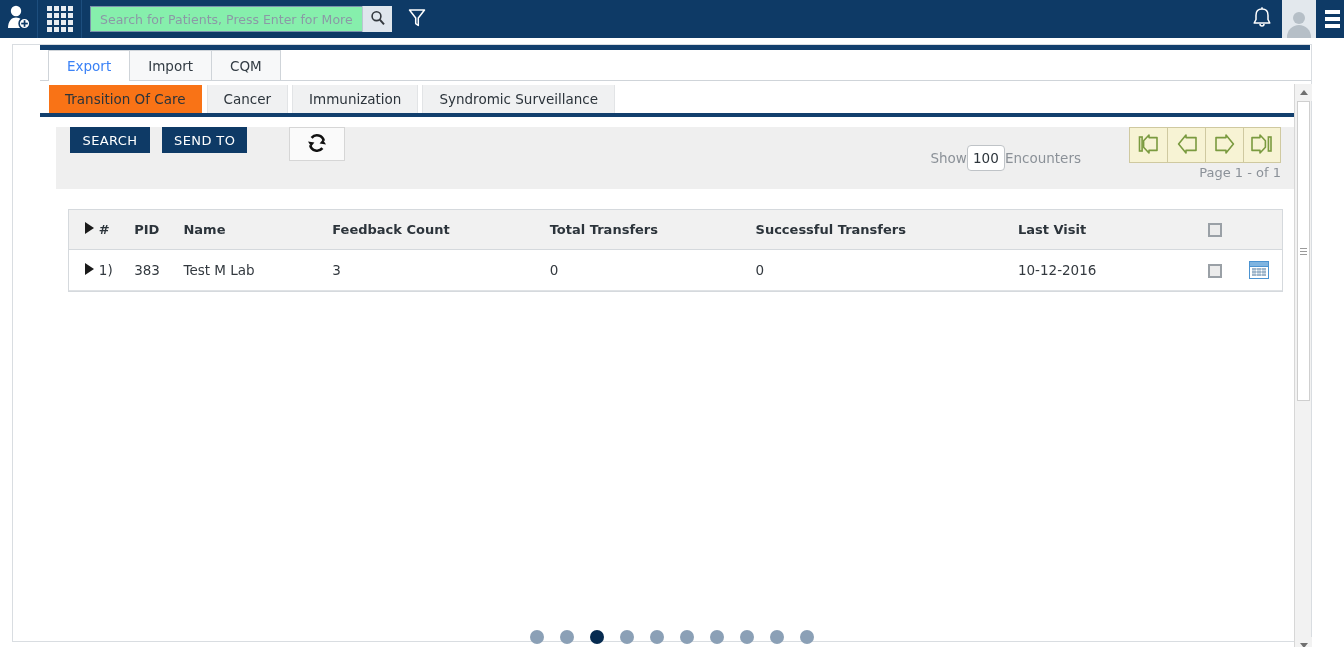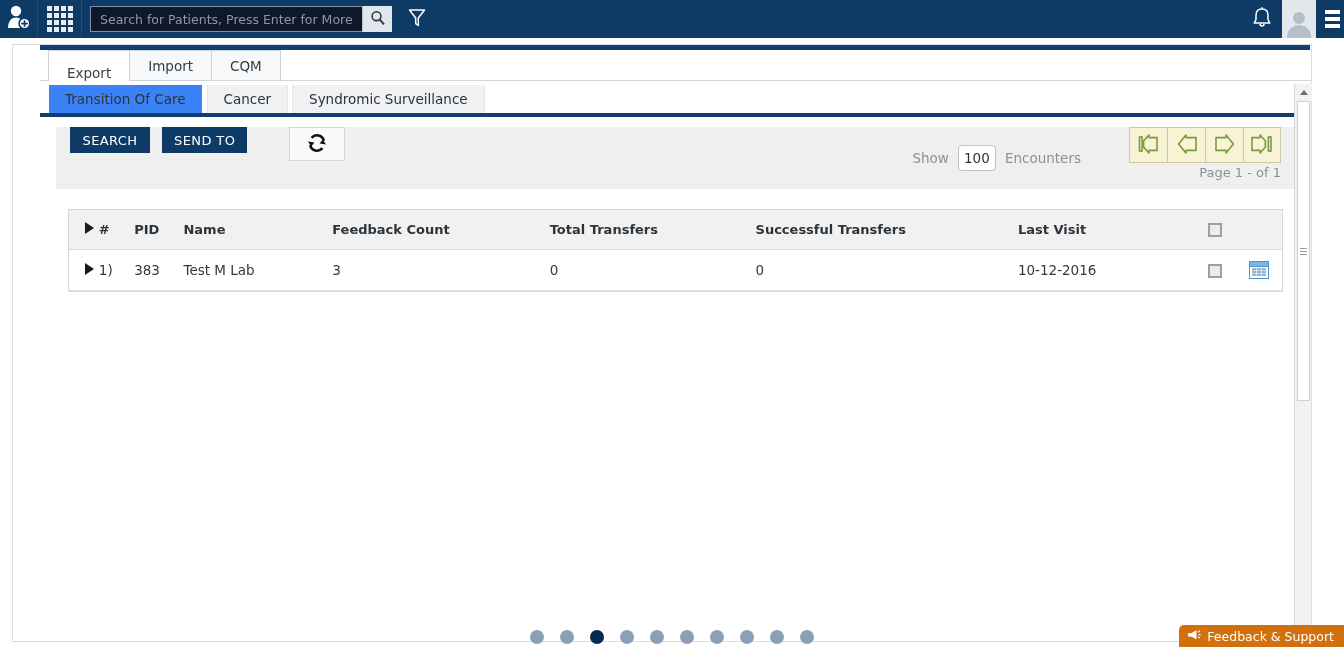--- a/index.html
+++ b/index.html
@@ -36,21 +36,21 @@
   .grid-dots i { background: #e8ecf1; display: block; width: 5px; height: 5px; }
 
   .search-wrap {
     margin-left: 8px;
     position: relative;
     width: 302px; height: 26px;
   }
   .search-input {
     width: 302px; height: 26px;
     border: 1px solid #7b92ac;
-    background: #0f172a;
+    background: #86efac;
     font-size: 12.5px; color: #6b7a88;
     padding: 0 32px 0 9px;
     font-family: "DejaVu Sans", "Liberation Sans", sans-serif;
     outline: none;
   }
   .search-input::placeholder { color: #8b99a6; }
   .search-btn {
     position: absolute; right: 0; top: 0;
     width: 30px; height: 26px;
     background: #dfe6ed;
@@ -125,43 +125,43 @@
     height: 30px; padding: 0 18px;
     display: flex; align-items: center;
     font-size: 13.5px; color: #333c44;
     background: #f7f8f9;
     border: 1px solid #cfd4d9; border-bottom: none;
     border-right: none;
     cursor: pointer;
   }
   .ptab:last-child { border-right: 1px solid #cfd4d9; }
   .ptab.active {
-    background: #ffffff; color: #404040;
+    background: #ffffff; color: #3b82f6;
     position: relative; z-index: 2;
-    margin-bottom: -1px; height: 31px; align-items: flex-end;
+    margin-bottom: -1px; height: 31px;
   }
 
   
   .tabs-secondary {
     height: 36px; padding-left: 8px; padding-top: 4px;
     display: flex; align-items: stretch;
     border-bottom: 4px solid #123f6d;
   }
   .stab {
     padding: 0 16px;
     display: flex; align-items: center;
     font-size: 13.5px; color: #2c343b;
     background: #f0f1f2;
     border-left: 1px solid #e2e4e6;
     border-right: 1px solid #e2e4e6;
     margin-right: 4px;
     cursor: pointer;
   }
   .stab.active {
-    background: #3b82f6;
+    background: #f97316;
     border-left: 1px solid #ffffff;
     border-right: 1px solid #ffffff;
   }
 
   
   .toolbar {
     position: relative;
     margin: 10px 16px 0 16px;
     height: 62px;
     background: #efefef;
@@ -180,21 +180,21 @@
   .btn-sendto { margin-left: 12px; }
   .refresh-btn {
     margin-left: 42px;
     width: 56px; height: 34px;
     background: #fafafa; border: 1px solid #d6d6d6;
     display: flex; align-items: center; justify-content: center;
     cursor: pointer;
   }
 
   .tb-spacer { flex: 1; }
-  .show-group { display: flex; align-items: center; gap: 9px; }
+  .show-group { display: flex; align-items: center; }
   .show-label { font-size: 13.5px; color: #8b9198; }
   .count-input {
     width: 38px; height: 26px;
     border: 1px solid #bfc3c7; border-radius: 4px;
     text-align: center; font-size: 13.5px; color: #2c343b;
     background: #ffffff; outline: none;
     font-family: "DejaVu Sans", "Liberation Sans", sans-serif;
   }
   .pager-wrap { margin-left: 16px; position: relative; padding-left: 32px; }
   .pager { display: flex; }
@@ -413,20 +413,23 @@
         <span>CQM</span>
       </div>
     </div>
 
     <div class="tabs-secondary">
       <div class="stab active">
         <span>Transition Of Care</span>
       </div>
       <div class="stab">
         <span>Cancer</span>
+      </div>
+      <div class="stab">
+        <span>Immunization</span>
       </div>
       <div class="stab">
         <span>Syndromic Surveillance</span>
       </div>
     </div>
 
     <div class="toolbar">
       <button class="btn-primary">SEARCH</button>
       <button class="btn-primary btn-sendto">SEND TO</button>
 
@@ -554,22 +557,13 @@
     <button class="dot active"></button>
     <button class="dot"></button>
     <button class="dot"></button>
     <button class="dot"></button>
     <button class="dot"></button>
     <button class="dot"></button>
     <button class="dot"></button>
     <button class="dot"></button>
   </div>
 
-  <button class="feedback">
-    <span>
-      <svg width="14" height="12" viewBox="0 0 14 12">
-        <path d="M1 4.2 H4 L9.5 1.2 V10.2 L4 7.4 H1 Z" fill="#ffffff"></path>
-        <path d="M11 3.2 L13 1.8 M11.6 5.6 H13.6 M11 7.6 L13 9" stroke="#ffffff" stroke-width="1.1" fill="none"></path>
-      </svg>
-    </span>
-    <span>Feedback &amp; Support</span>
-  </button>
 </div>
 
 </body></html>

